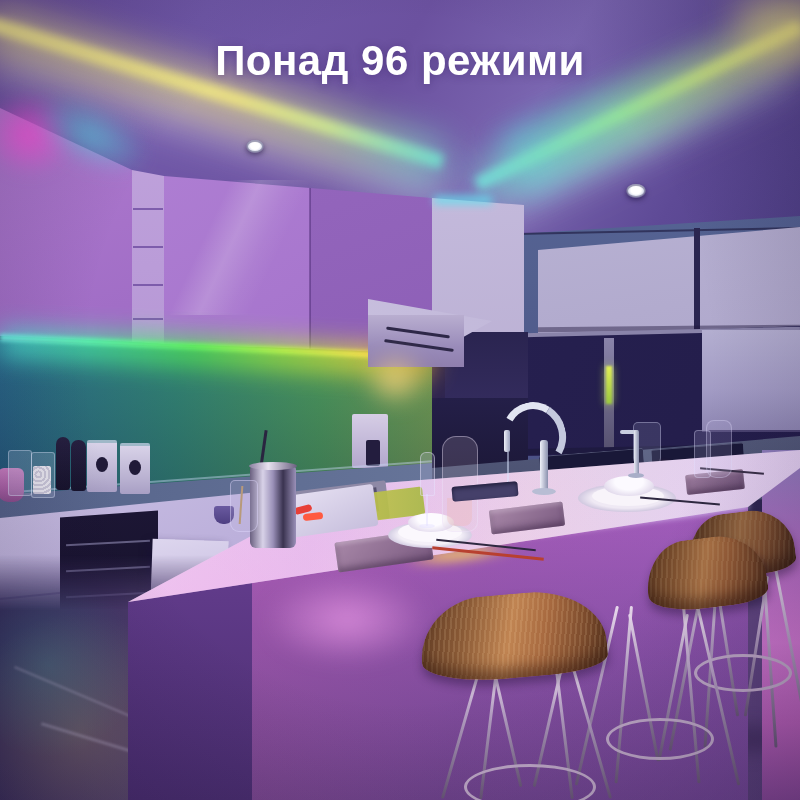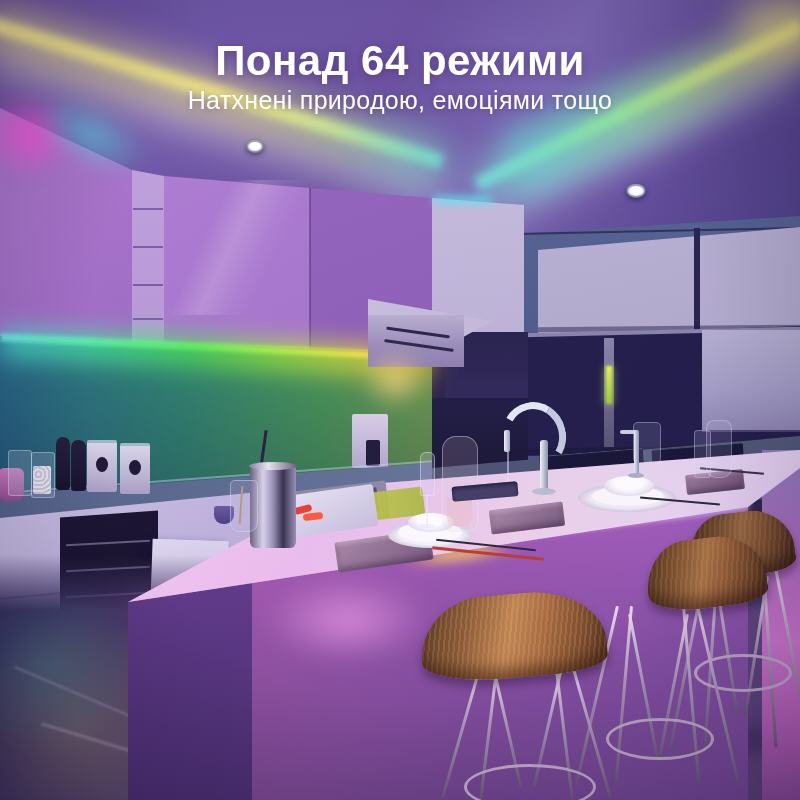--- a/index.html
+++ b/index.html
@@ -500,16 +500,15 @@
       <span class="lg lgA2"></span>
       <span class="lg lgA3"></span>
     <span class="lg lgA4"></span>
       <span class="lg lgA5"></span>
       <span class="lg lgA6"></span>
     <span class="ring ringA"></span>
   </div>
   <div class="abs seat seatA"></div>
 
   <div class="full vignette"></div>
-  <div class="abs headline">Понад 64 режими</div>
-  <div class="abs subtitle">Натхнені природою, емоціями тощо</div>
+  <div class="abs headline">Понад 96 режими</div>
 
 </div>
 
 </body></html>

